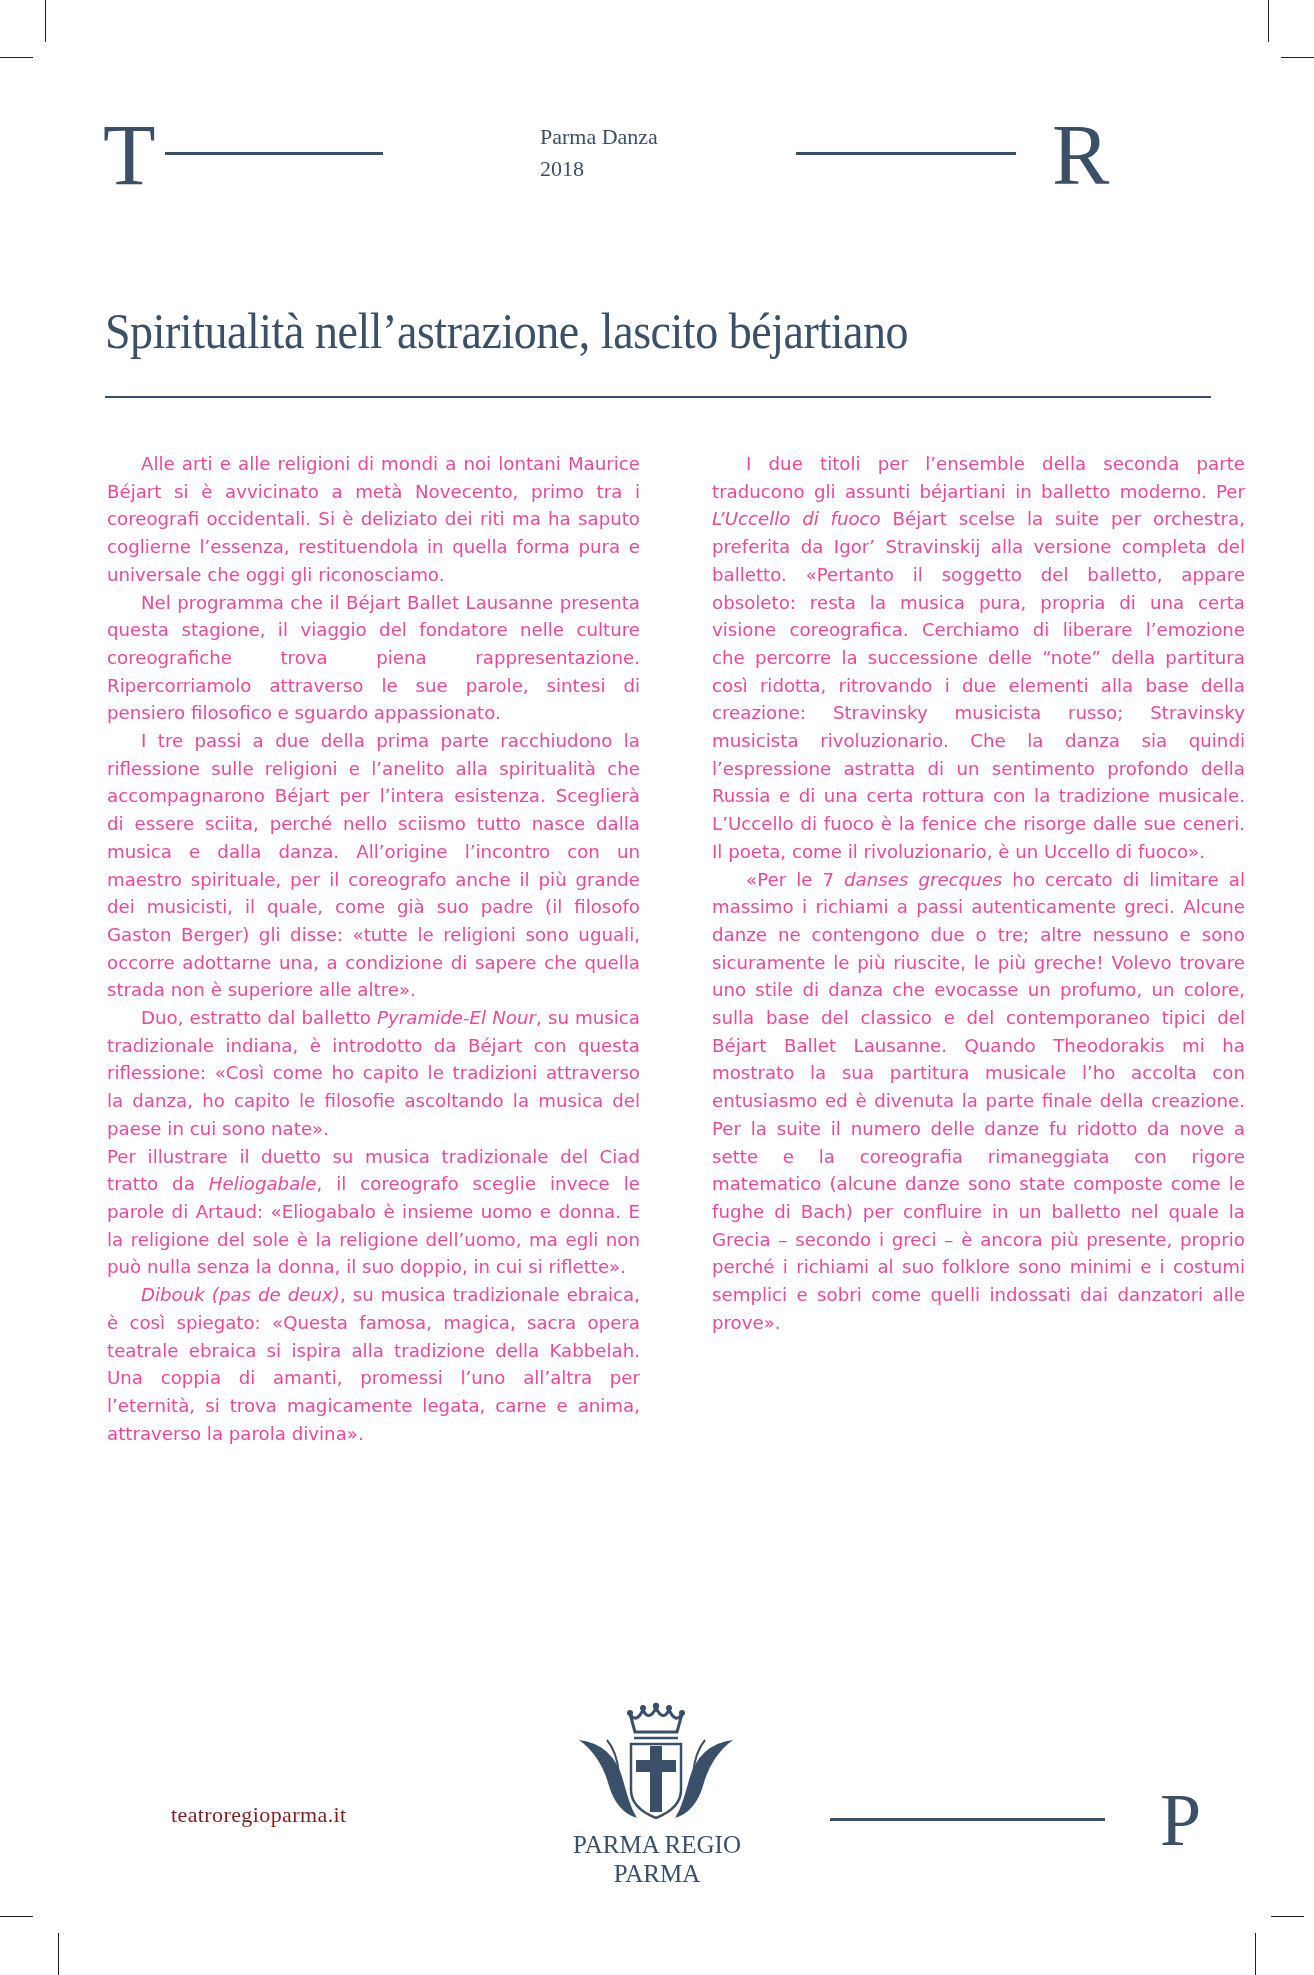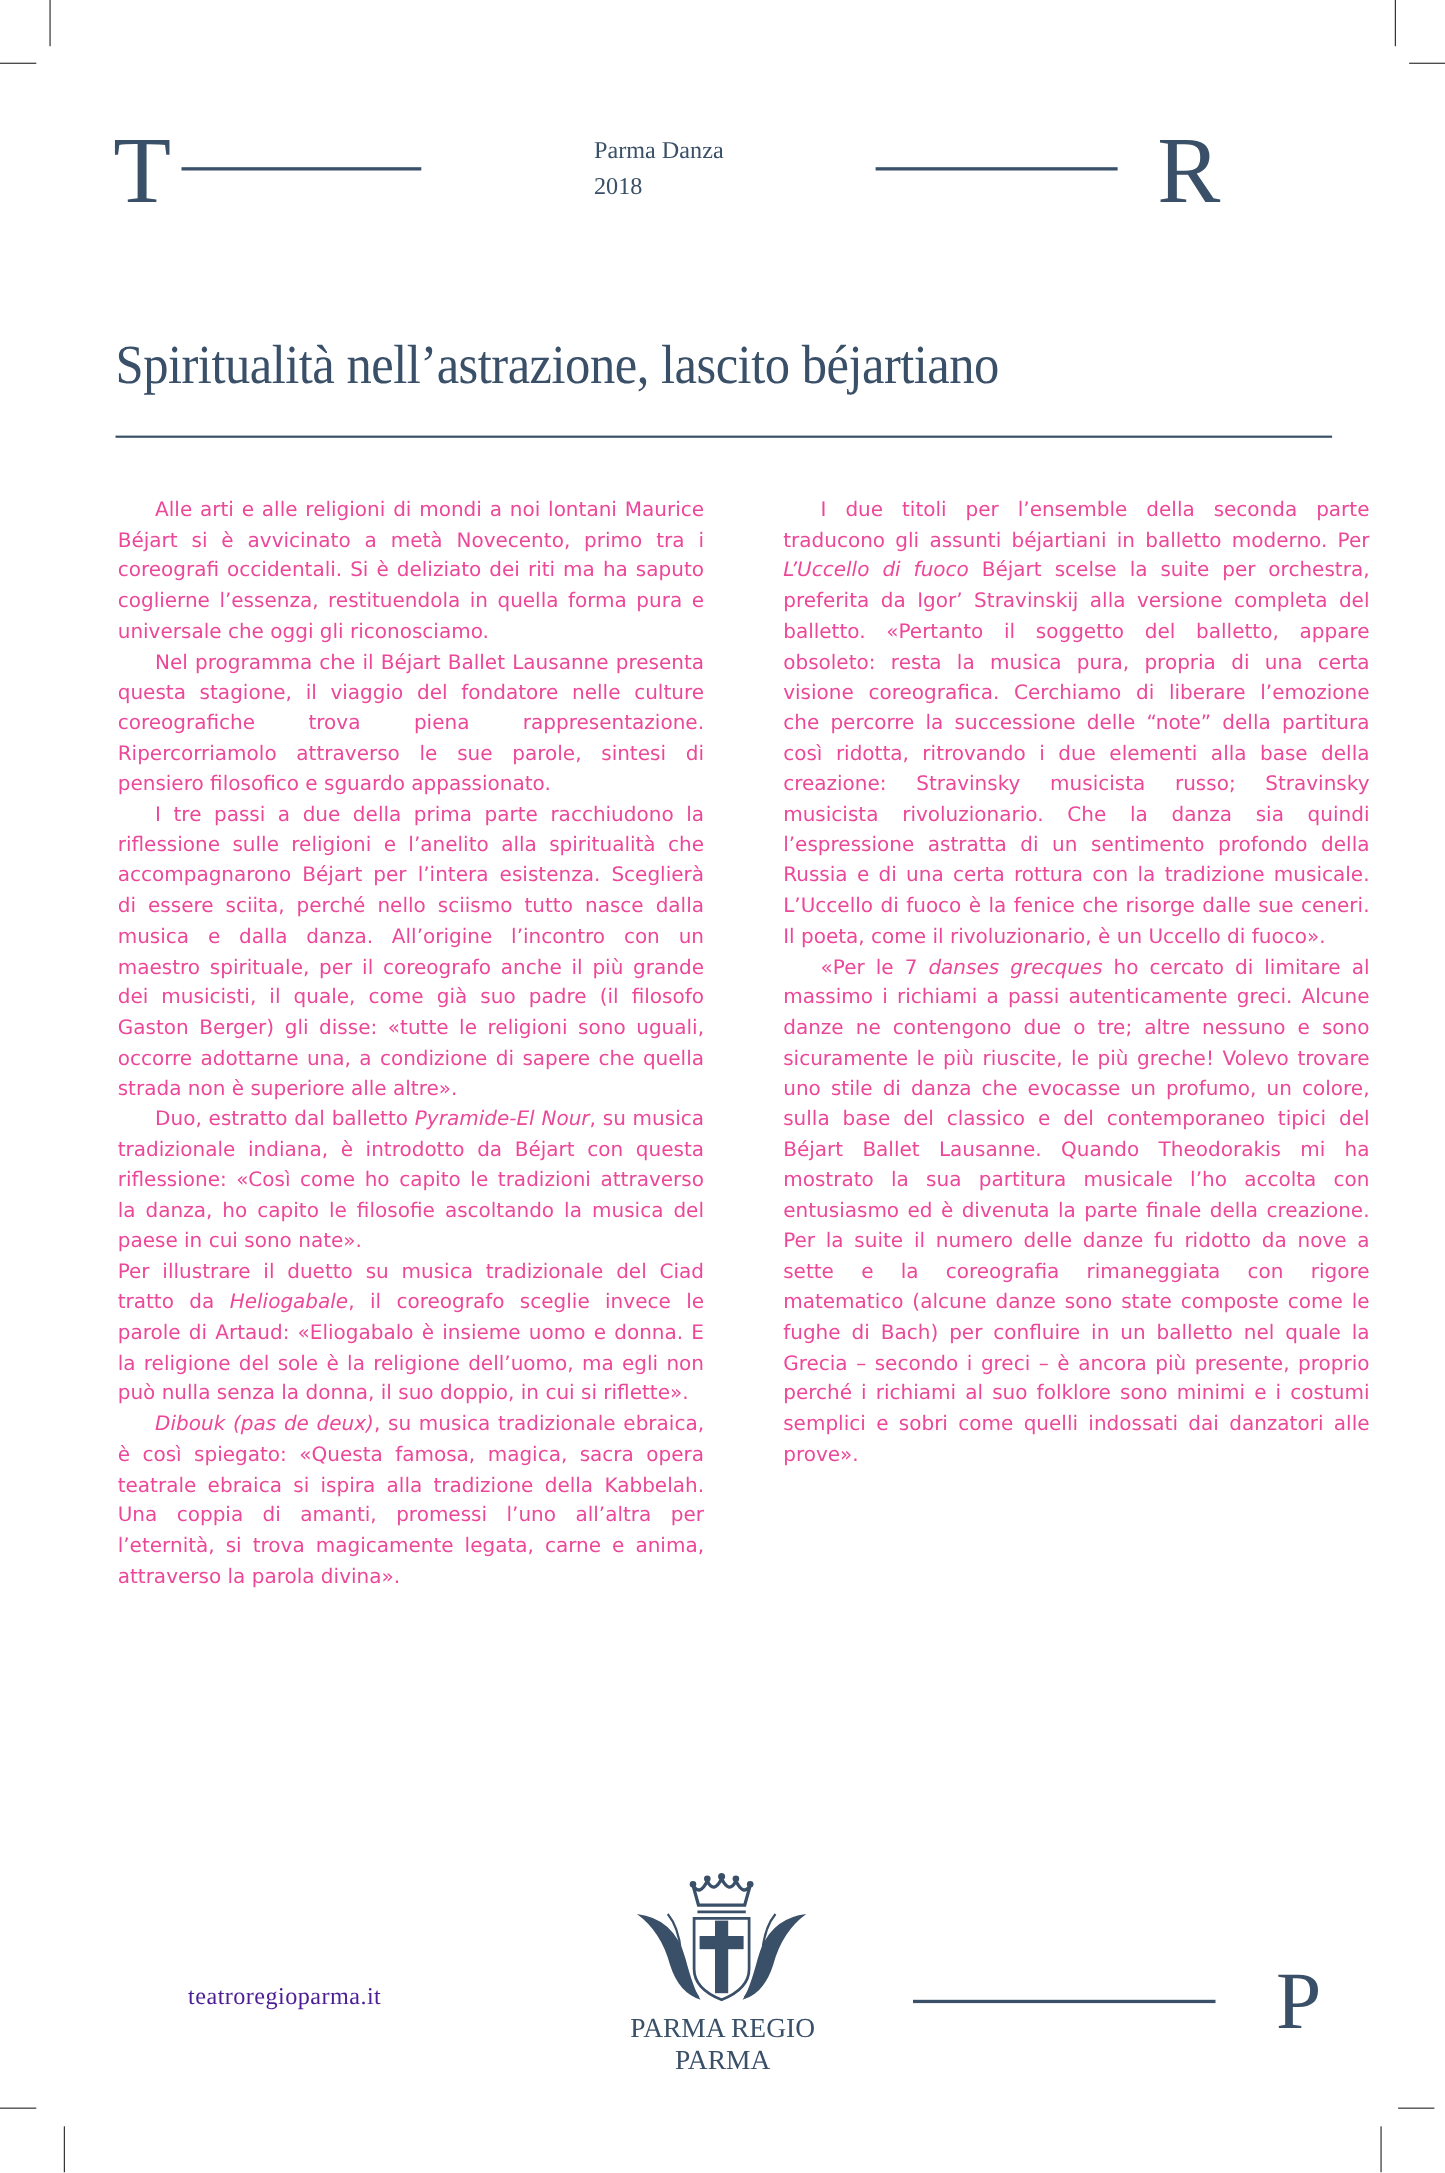--- a/index.html
+++ b/index.html
@@ -21,21 +21,21 @@
   
   .col { position: absolute; top: 450px; font-family: "DejaVu Sans", "Liberation Sans", sans-serif; font-size: 18.2px; line-height: 27.7px; color: #ec4899; text-align: justify; hyphens: manual; }
   .col p { margin: 0; text-indent: 0; }
   .col p.ind { text-indent: 34px; }
   .col i { font-style: oblique; }
   .col-left { left: 107px; width: 533px; }
   .col-right { left: 668px; width: 533px; margin-left: 44px; }
   .sig { margin-top: 27px !important; font-style: oblique; }
 
   
-  .url { font-family: "Liberation Serif", "DejaVu Serif", serif; font-size: 22px; color: #4c1d95; letter-spacing: 0.4px; }
+  .url { font-family: "Liberation Serif", "DejaVu Serif", serif; font-size: 22px; color: #7f1d1d; letter-spacing: 0.4px; }
   .logo-text { font-family: "Liberation Serif", "DejaVu Serif", serif; font-size: 25px; line-height: 29px; text-align: center; color: #3a5068; }
 </style>
 </head>
 <body>
 
 <div class="crop v" style="left:45px; top:0;"></div>
 <div class="crop h" style="left:0; top:57px;"></div>
 <div class="crop v" style="left:1268px; top:0;"></div>
 <div class="crop h" style="left:1281px; top:57px;"></div>
 <div class="crop h" style="left:0; top:1916px;"></div>

